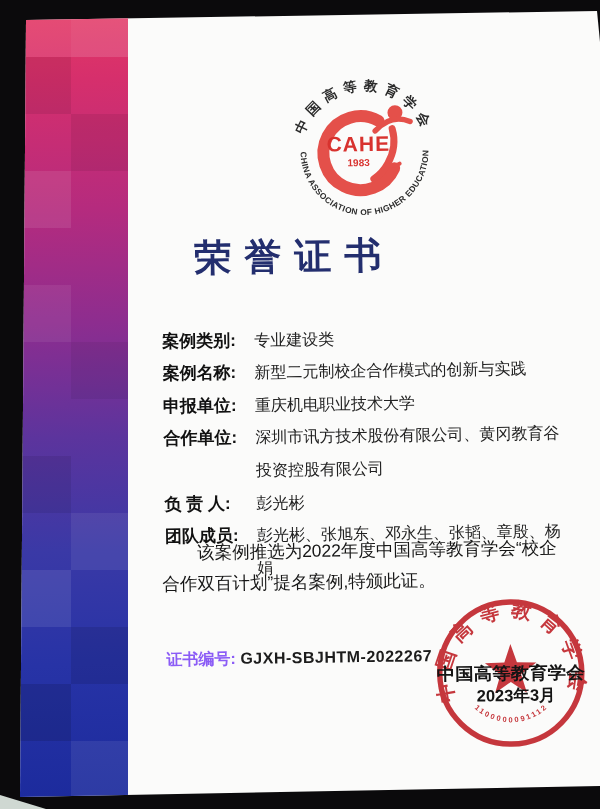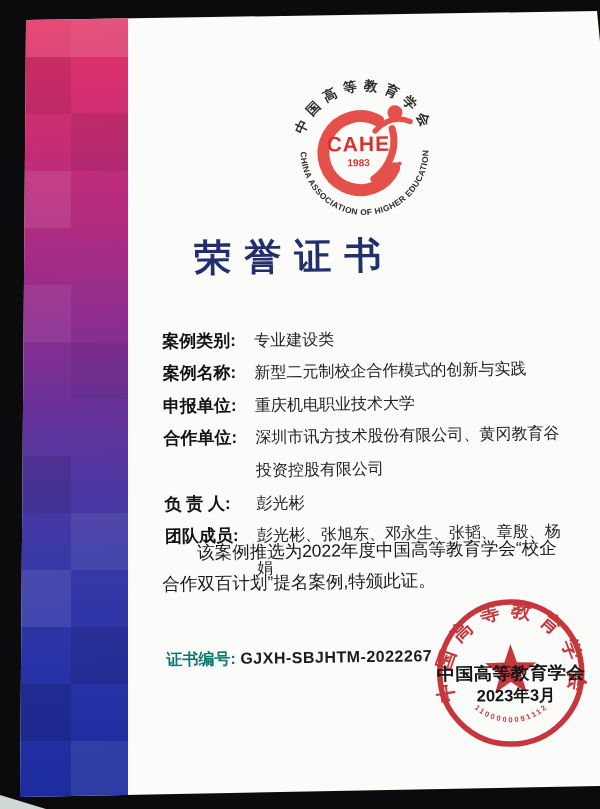--- a/index.html
+++ b/index.html
@@ -52,21 +52,21 @@
   }
   .row.gap-top{margin-top:1px;}
 
   .body-par{
     position:absolute;left:160px;top:536px;width:396px;
     font-size:17.5px;line-height:31px;color:#161616;
     text-indent:2em;font-weight:500;
   }
 
   .certno{position:absolute;left:163px;top:646px;font-size:16px;line-height:24px;}
-  .certno .lab{font-weight:700;color:#0f766e;}
+  .certno .lab{font-weight:700;color:#8b5cf6;}
   .certno .val{font-weight:700;color:#1c1c1c;letter-spacing:0.5px;}
 
   .seal{position:absolute;left:426px;top:596px;width:162px;height:162px;}
 </style>
 </head>
 <body>
 
 <div class="under-sheet"></div>
 
 <div class="page">

